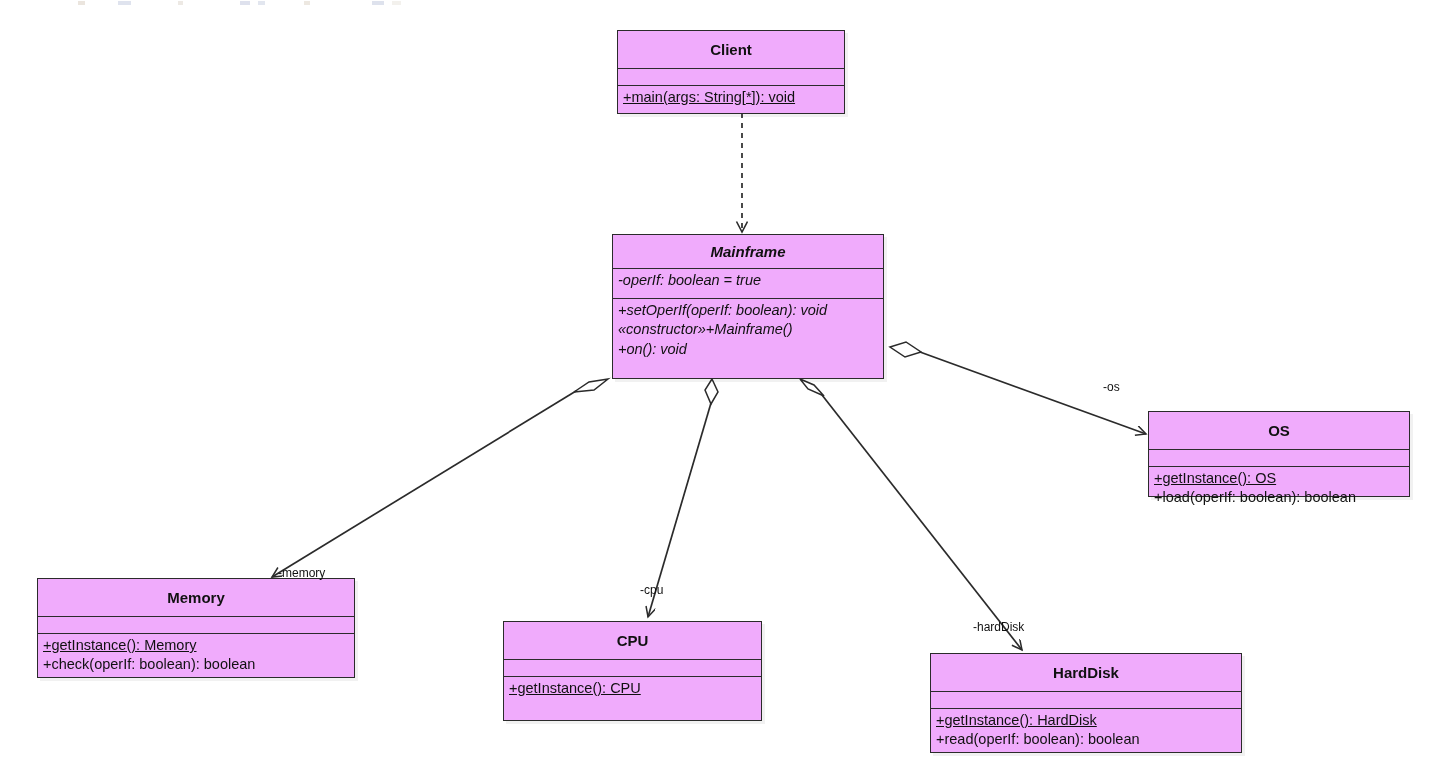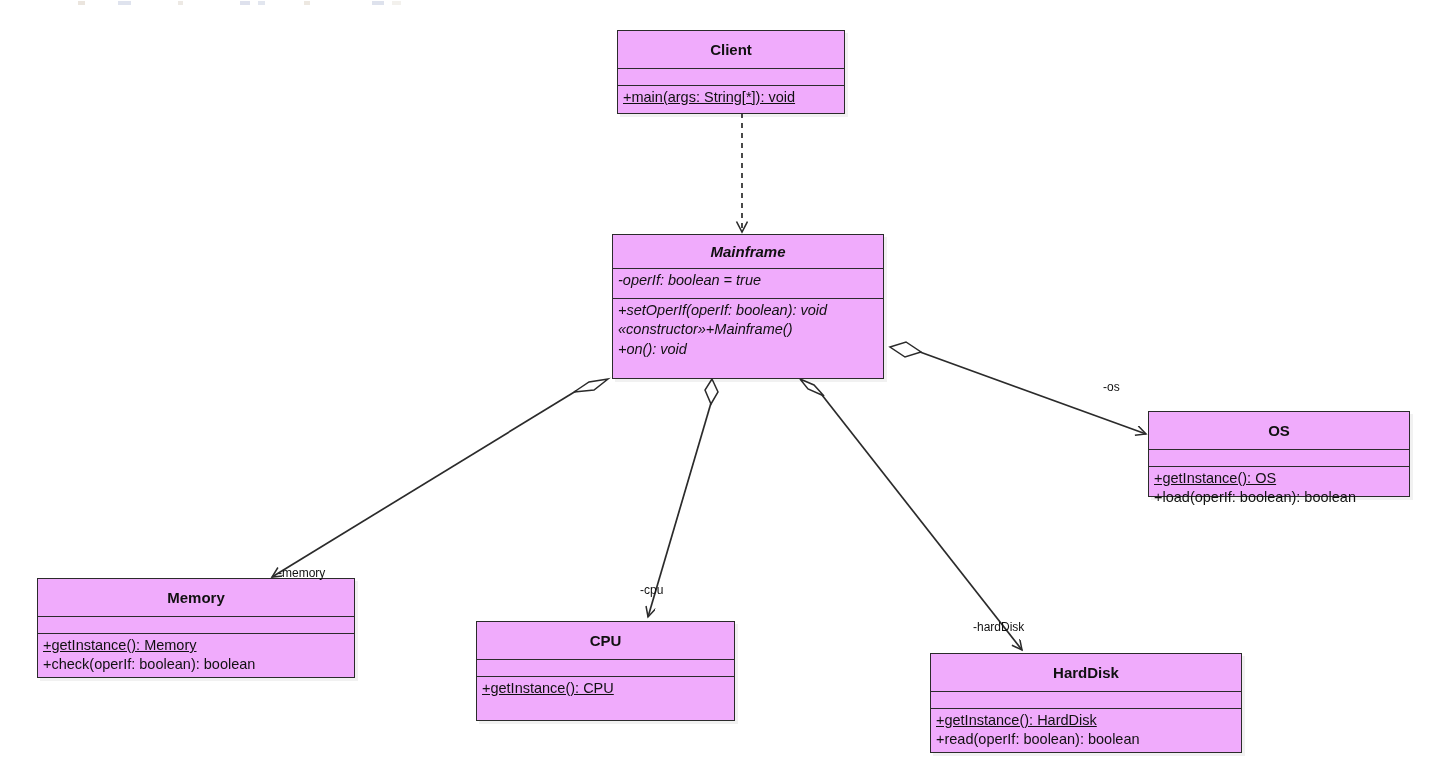--- a/index.html
+++ b/index.html
@@ -179,21 +179,21 @@
 
   <div class="uml-class-box" style="left:37px; top:578px; width:318px; height:100px;">
     <div class="compartment-name" style="height:38px;">Memory</div>
     <div class="compartment-attrs" style="height:17px;"></div>
     <div class="compartment-ops">
       <div class="member-line static-member">+getInstance(): Memory</div>
       <div class="member-line">+check(operIf: boolean): boolean</div>
     </div>
   </div>
 
-  <div class="uml-class-box" style="left:476px; top:621px; width:259px; height:100px;">
+  <div class="uml-class-box" style="left:503px; top:621px; width:259px; height:100px;">
     <div class="compartment-name" style="height:38px;">CPU</div>
     <div class="compartment-attrs" style="height:17px;"></div>
     <div class="compartment-ops">
       <div class="member-line static-member">+getInstance(): CPU</div>
     </div>
   </div>
 
   <div class="uml-class-box" style="left:930px; top:653px; width:312px; height:100px;">
     <div class="compartment-name" style="height:38px;">HardDisk</div>
     <div class="compartment-attrs" style="height:17px;"></div>

